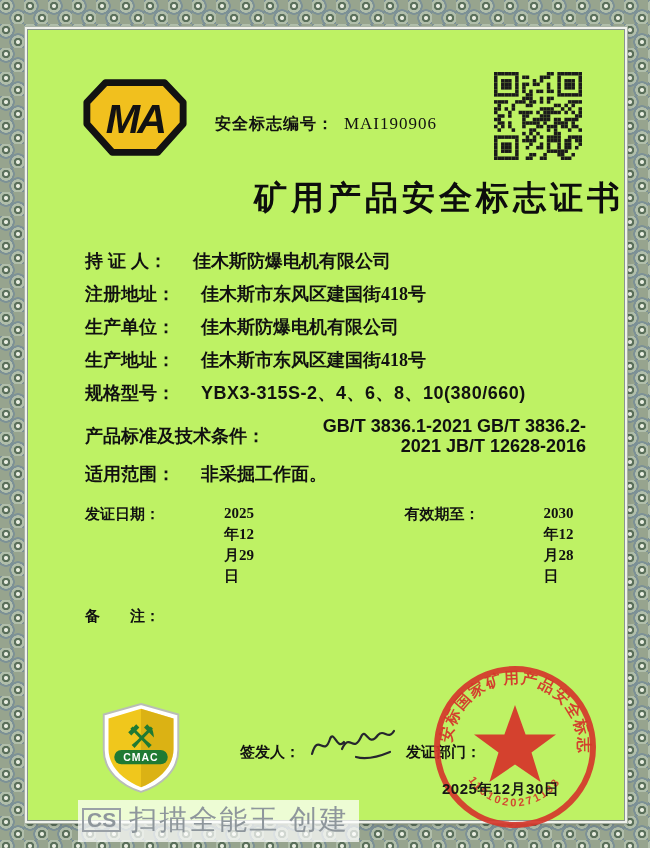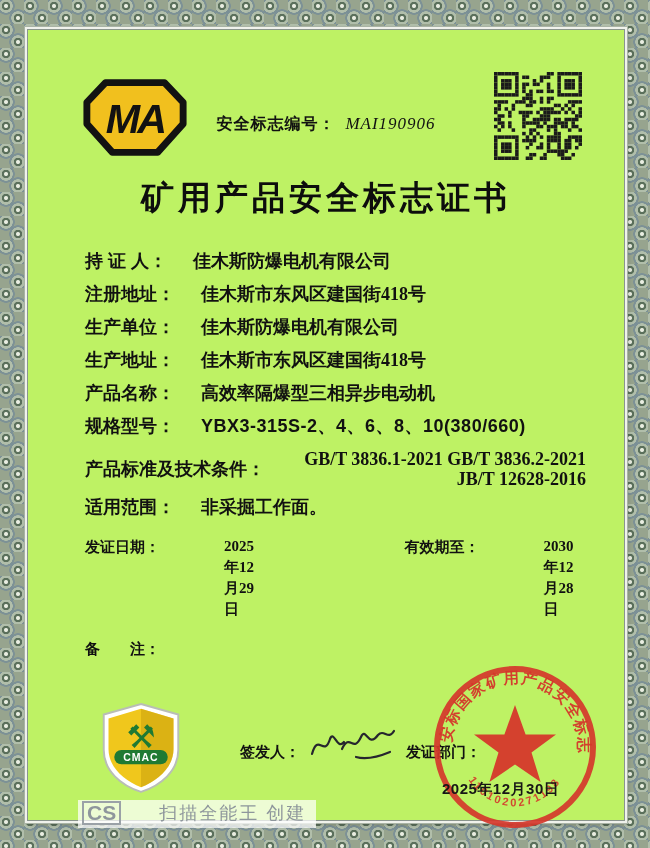--- a/index.html
+++ b/index.html
@@ -14,35 +14,35 @@
   }
   .cert{
     position:absolute;left:27px;top:29px;width:596px;height:790px;
     background:#bef264;border:1px solid #8a958d;
     box-shadow:0 0 0 2px #f0f2ec, 0 0 0 3px #a9b3a5, 2px 3px 6px rgba(0,0,0,.25);
   }
   
   .ma-logo{position:absolute;left:52px;top:46px;width:110px;height:84px;}
   .certno{position:absolute;left:0;top:84px;width:100%;text-align:center;font-size:16px;color:#111;}
   .certno .lbl{font-weight:bold;letter-spacing:1px;}
-  .certno .val{font-family:"Liberation Serif",serif;font-size:17px;letter-spacing:1px;margin-left:10px;font-style:italic;}
+  .certno .val{font-family:"Liberation Serif",serif;font-size:17px;letter-spacing:1px;margin-left:10px;}
   .qr{position:absolute;right:42px;top:42px;width:88px;height:88px;}
   .qr svg{width:100%;height:100%;fill:#1a1a1a;}
   
-  .title{position:absolute;left:0;top:146px;width:100%;text-align:center;
+  .title{position:absolute;left:0;top:146px;width:100%;text-align:right;
     font-size:33px;font-weight:bold;color:#0d0d0d;letter-spacing:4px;}
   
   .fields{position:absolute;left:57px;top:221px;right:38px;color:#111;}
   .row{display:flex;margin-bottom:12px;line-height:21px;font-size:18px;}
   .row .lbl{flex:0 0 82px;font-weight:bold;white-space:nowrap;}
   .row .val{font-family:"Liberation Serif",serif;font-weight:bold;margin-left:26px;text-align:right;}
   .row.model .val{font-family:"Liberation Sans",sans-serif;letter-spacing:.5px;}
   .row.std{align-items:center;margin-bottom:8px;}
   .row.std .lbl{flex:0 0 160px;}
-  .row.std .val{font-family:Liberation Serif, serif;width:350px;margin-left:27px;line-height:20px;}
+  .row.std .val{font-family:Liberation Sans, sans-serif;width:350px;margin-left:27px;line-height:20px;}
   .daterow{display:flex;font-size:15px;line-height:21px;margin-top:18px;gap:38px;}
   .daterow .lbl{font-weight:bold;white-space:nowrap;}
   .daterow .val{font-family:"Liberation Serif",serif;font-weight:bold;margin-left:26px;}
   .daterow .gap{flex:0 0 62px;}
   .remark{margin-top:20px;font-size:15px;font-weight:bold;}
   
   .statement{position:absolute;left:50px;top:576px;right:40px;
     font-size:13.5px;font-weight:bold;color:#0d0d0d;line-height:1.62;
     text-align:justify;text-indent:2em;font-family:"Liberation Serif",serif;}
   
@@ -51,21 +51,21 @@
   .signature{width:92px;height:42px;margin:-14px 8px 0 6px;}
   .deptlbl{white-space:nowrap;}
   
   .seal{position:absolute;left:398px;top:628px;width:178px;height:178px;}
   .seal svg{width:100%;height:100%;overflow:visible;}
   .seal-date{position:absolute;left:16px;top:122px;font-size:15px;font-weight:bold;color:#161616;letter-spacing:.5px;white-space:nowrap;}
   
   .watermark{position:absolute;left:78px;top:800px;display:flex;align-items:center;
     background:rgba(255,255,255,.72);padding:1px 10px 3px 4px;color:#8e969c;}
   .cs-box{border:2px solid #9aa1a7;font-size:21px;font-weight:bold;padding:0 3px;margin-right:8px;line-height:20px;}
-  .wm-text{font-size:18px;letter-spacing:2px;white-space:nowrap;margin-left:30px;}
+  .wm-text{font-size:28px;letter-spacing:2px;white-space:nowrap;}
 </style>
 </head>
 <body>
 
 <div class="cert">
 
   <svg class="ma-logo" viewBox="0 0 112 84">
     <polygon points="7,26 26,6 86,6 105,26 105,48 79,77 33,77 7,48" fill="#f1c01e" stroke="#121212" stroke-width="7" stroke-linejoin="round"></polygon>
     <text x="56" y="57" text-anchor="middle" font-family="Liberation Sans, sans-serif" font-size="42" font-weight="900" font-style="italic" letter-spacing="-3" fill="#121212">MA</text>
   </svg>
@@ -390,24 +390,20 @@
       <span class="val">佳木斯市东风区建国街418号</span>
     </div>
     <div class="row">
       <span class="lbl">生产单位：</span>
       <span class="val">佳木斯防爆电机有限公司</span>
     </div>
     <div class="row">
       <span class="lbl">生产地址：</span>
       <span class="val">佳木斯市东风区建国街418号</span>
     </div>
-    <div class="row">
-      <span class="lbl">产品名称：</span>
-      <span class="val">高效率隔爆型三相异步电动机</span>
-    </div>
     <div class="row model">
       <span class="lbl">规格型号：</span>
       <span class="val">YBX3-315S-2、4、6、8、10(380/660)</span>
     </div>
     <div class="row std">
       <span class="lbl">产品标准及技术条件：</span>
       <span class="val">GB/T 3836.1-2021 GB/T 3836.2-2021 JB/T 12628-2016</span>
     </div>
     <div class="row">
       <span class="lbl">适用范围：</span>

